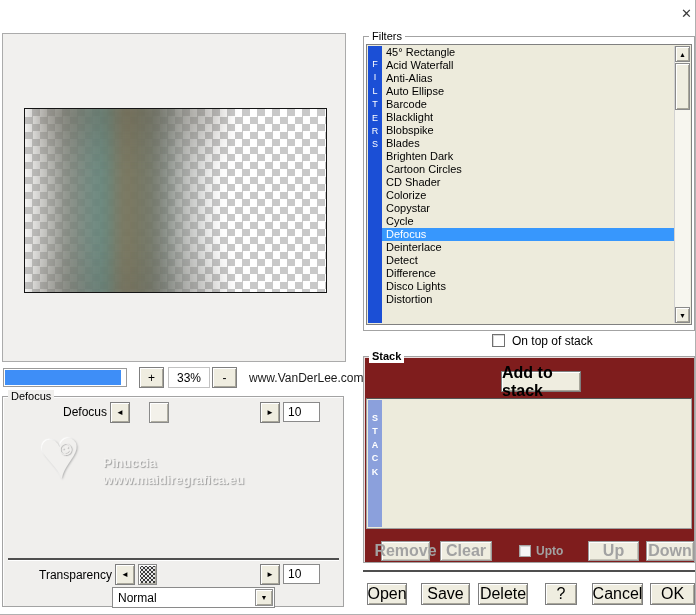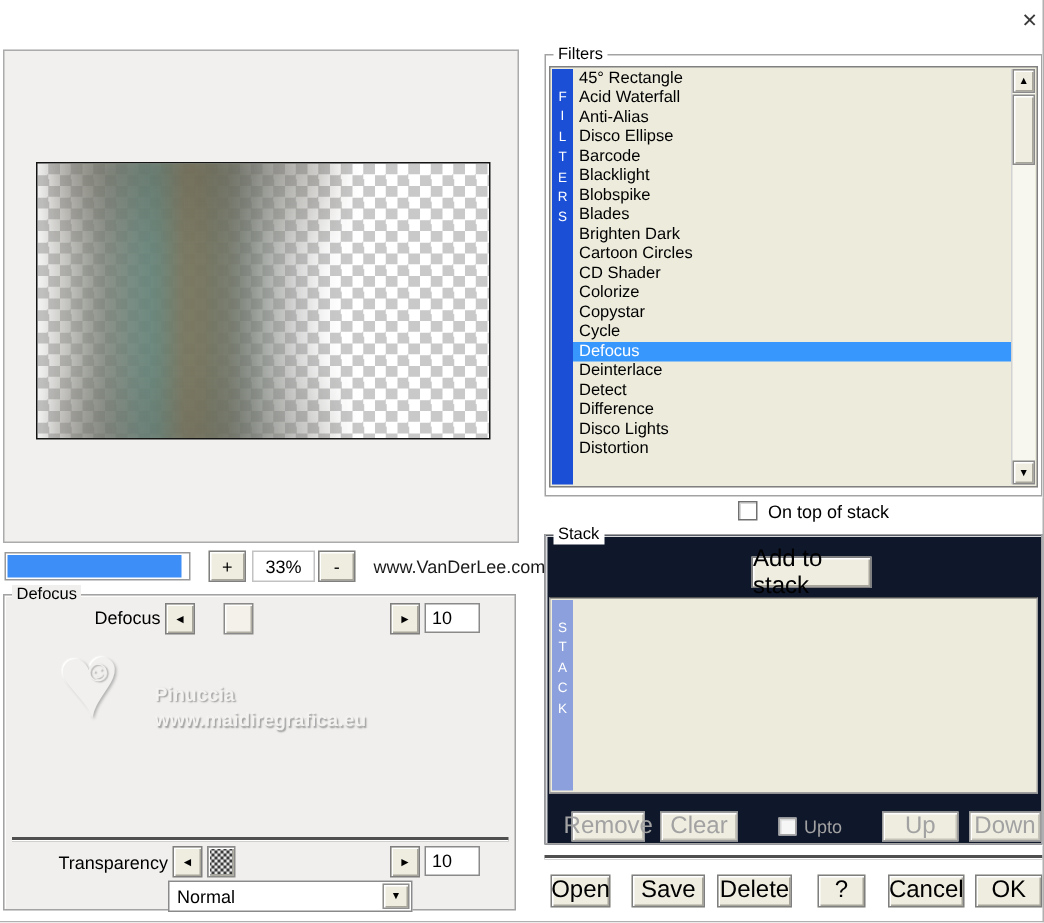--- a/index.html
+++ b/index.html
@@ -107,21 +107,21 @@
             justify-content:center; font-size:7px; cursor:pointer; }
   .sb-up { top:0; }
   .sb-down { bottom:0; }
   .sb-thumb { position:absolute; left:0; top:17px; width:15px; height:47px; background:#efede0;
               border:1px solid #8a8a8a; box-shadow:inset 1px 1px 0 #fff, inset -1px -1px 0 #a8a69a; cursor:grab; }
 
   .ontop-checkbox { left:492px; top:334px; }
   .ontop-label { position:absolute; left:512px; top:334px; font-size:12px; }
 
   
-  .stack-group { left:363px; top:356px; width:332px; height:207px; background:#0f172a; }
+  .stack-group { left:363px; top:356px; width:332px; height:207px; background:#7f1d1d;font-weight:bold; }
   .add-stack-btn { left:137px; top:14px; width:80px; height:21px; }
   .stack-list { position:absolute; left:2px; top:41px; width:326px; height:131px;
                 background:#edebdc; border:1px solid #a0a0a0; border-top:1px solid #555; }
   .upto-checkbox { left:155px; top:188px; width:12px; height:12px; }
   .upto-label { position:absolute; left:172px; top:187px; font-size:12px; color:#a2a2a2; }
   .btn-remove { left:17px;  top:184px; width:49px; height:20px; }
   .btn-clear  { left:76px;  top:184px; width:52px; height:20px; }
   .btn-up     { left:224px; top:184px; width:51px; height:20px; }
   .btn-down   { left:282px; top:184px; width:48px; height:20px; }
 
@@ -225,21 +225,21 @@
           <div>L</div>
           <div>T</div>
           <div>E</div>
           <div>R</div>
           <div>S</div>
         </div>
       <div class="list-items">
           <div class="list-row">45° Rectangle</div>
           <div class="list-row">Acid Waterfall</div>
           <div class="list-row">Anti-Alias</div>
-          <div class="list-row">Disco Ellipse</div>
+          <div class="list-row">Auto Ellipse</div>
           <div class="list-row">Barcode</div>
           <div class="list-row">Blacklight</div>
           <div class="list-row">Blobspike</div>
           <div class="list-row">Blades</div>
           <div class="list-row">Brighten Dark</div>
           <div class="list-row">Cartoon Circles</div>
           <div class="list-row">CD Shader</div>
           <div class="list-row">Colorize</div>
           <div class="list-row">Copystar</div>
           <div class="list-row">Cycle</div>

